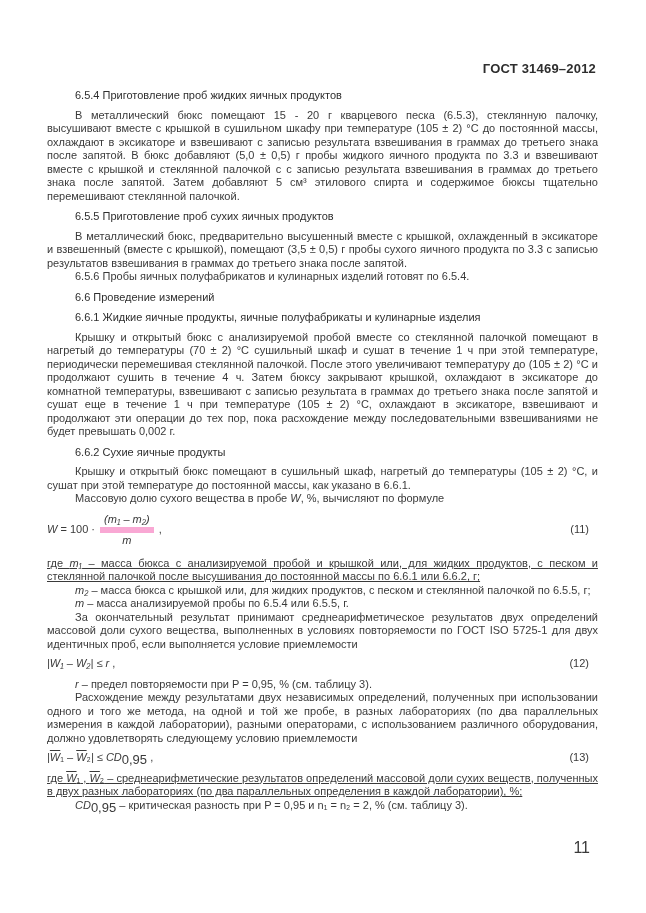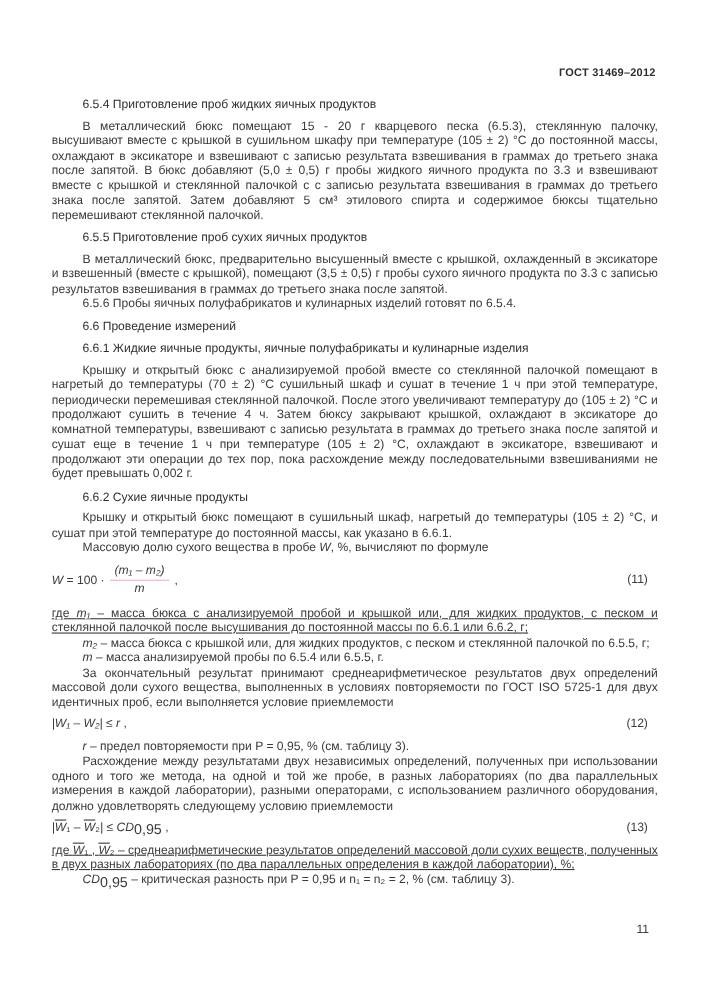--- a/index.html
+++ b/index.html
@@ -1,41 +1,41 @@
 <!DOCTYPE html>
 <html lang="ru"><head>
 <meta charset="utf-8">
 <style>
   html,body{margin:0;padding:0;background:#ffffff;}
   body{width:646px;height:913px;overflow:hidden;
        font-family:"Liberation Sans","DejaVu Sans",sans-serif;
        -webkit-font-smoothing:antialiased;}
   .sheet{position:relative;width:646px;height:913px;background:#ffffff;}
-  .hdr{position:absolute;top:61px;right:50px;font-size:10px;font-weight:700;color:#2e2e2e;letter-spacing:.2px;}
+  .hdr{position:absolute;top:61px;right:50px;font-size:13px;font-weight:700;color:#2e2e2e;letter-spacing:.2px;}
   .content{position:absolute;left:47px;top:89px;width:551px;color:#3a3a3a;
            font-size:11px;line-height:13.5px;}
   .content p{margin:0;}
   .h{font-weight:400;color:#2e2e2e;text-indent:28px;margin:7px 0 6px !important;}
   .h:first-child{margin-top:0 !important;}
   .p{text-indent:28px;}
   .j{text-align:justify;}
   .hang{text-indent:0;text-decoration:underline;}
   .def{text-indent:28px;}
   .it{font-style:italic;}
   .ol{text-decoration:overline;}
   sub{font-size:13px;line-height:0;}
   .feq{position:relative;display:flex;justify-content:flex-start;align-items:center;}
   .feq-11{margin:7px 0 9px;}
   .feq-sm{margin:6px 0 7px;}
   .fbody{display:inline-block;white-space:pre-wrap;}
   .frac{display:inline-block;vertical-align:middle;text-align:center;margin:0 2px;}
-  .frac .num{display:block;border-bottom:1px solid #f9a8d4;padding:0 4px 1px;}
+  .frac .num{display:block;border-bottom:6px solid #f9a8d4;padding:0 4px 1px;}
   .frac .den{display:block;padding-top:1px;}
   .eqnum{position:absolute;right:9px;top:50%;transform:translateY(-50%);color:#3a3a3a;}
-  .pnum{position:absolute;top:839px;right:56px;font-size:11px;color:#3a3a3a;}
+  .pnum{position:absolute;top:839px;right:56px;font-size:16px;color:#3a3a3a;}
 </style>
 </head>
 <body>
 
 <div class="sheet">
 
   <div class="hdr">ГОСТ 31469–2012</div>
 
   <div class="content">
 

